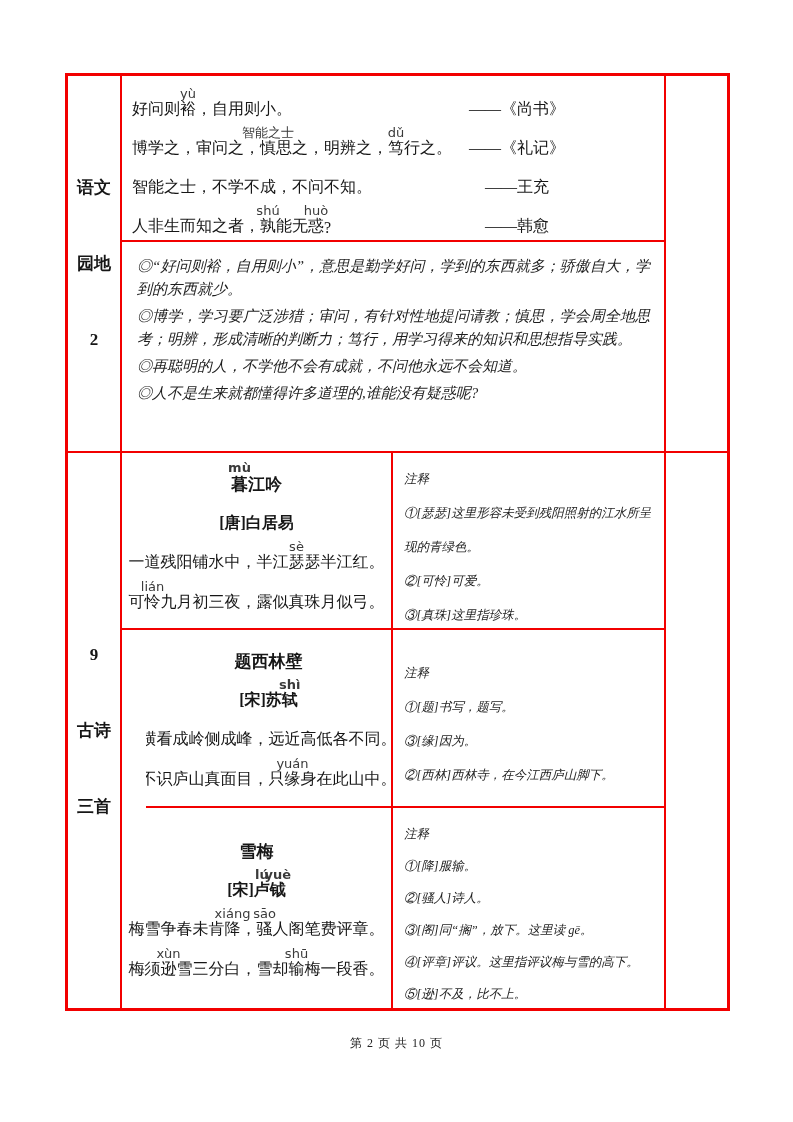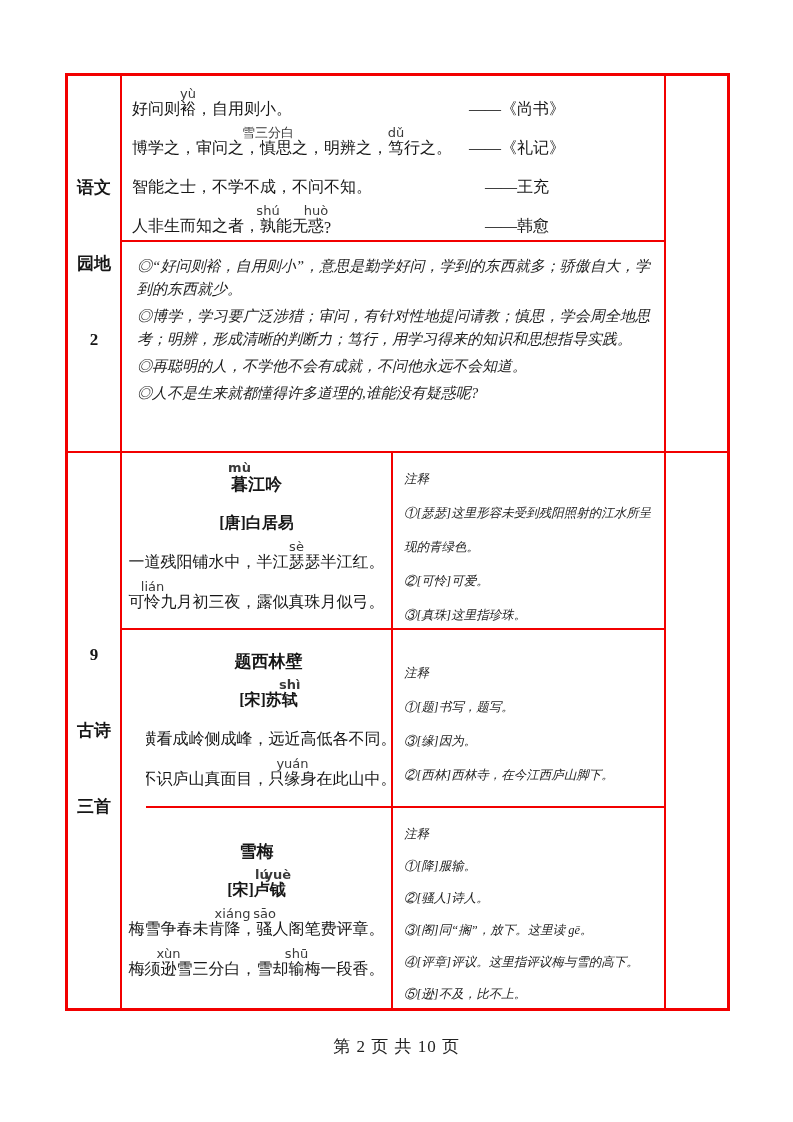--- a/index.html
+++ b/index.html
@@ -80,21 +80,21 @@
     display: flex; flex-direction: column; justify-content: center;
     padding: 12px 2px 0 11px; font-style: italic; font-size: 12.5px; color: #1d1d1d;
   }
   .note-line { line-height: 34px; }
   .note-cell.tight .note-line { line-height: 32px; }
 
   .empty-cell { }
 
   .page-footer {
     position: absolute; top: 1035px; left: 0; width: 100%;
-    text-align: center; font-size: 17px; color: #222; letter-spacing: 1px;
+    text-align: center; font-size: 12px; color: #222; letter-spacing: 1px;
   }
 </style>
 </head>
 <body>
 
 <div class="doc-table">
 
   <div class="cell label-cell area-label1 b-r b-b">
     <div class="label-line">语文</div>
     <div class="label-line">园地</div>
@@ -106,21 +106,21 @@
       <span class="qtext">
           <span class="seg"><span>好问则</span></span>
           <span class="seg"><span class="py">yù</span><span>裕</span></span>
           <span class="seg"><span>，自用则小。</span></span>
         </span>
       <span class="qsource">——《尚书》</span>
     </div>
     <div class="qline">
       <span class="qtext">
           <span class="seg"><span>博学之，审问之，</span></span>
-          <span class="seg"><span class="py">雪三分白</span><span>慎</span></span>
+          <span class="seg"><span class="py">智能之士</span><span>慎</span></span>
           <span class="seg"><span>思之，明辨之，</span></span>
           <span class="seg"><span class="py">dǔ</span><span>笃</span></span>
           <span class="seg"><span>行之。</span></span>
         </span>
       <span class="qsource">——《礼记》</span>
     </div>
     <div class="qline">
       <span class="qtext">
           <span class="seg"><span>智能之士，不学不成，不问不知。</span></span>
         </span>

